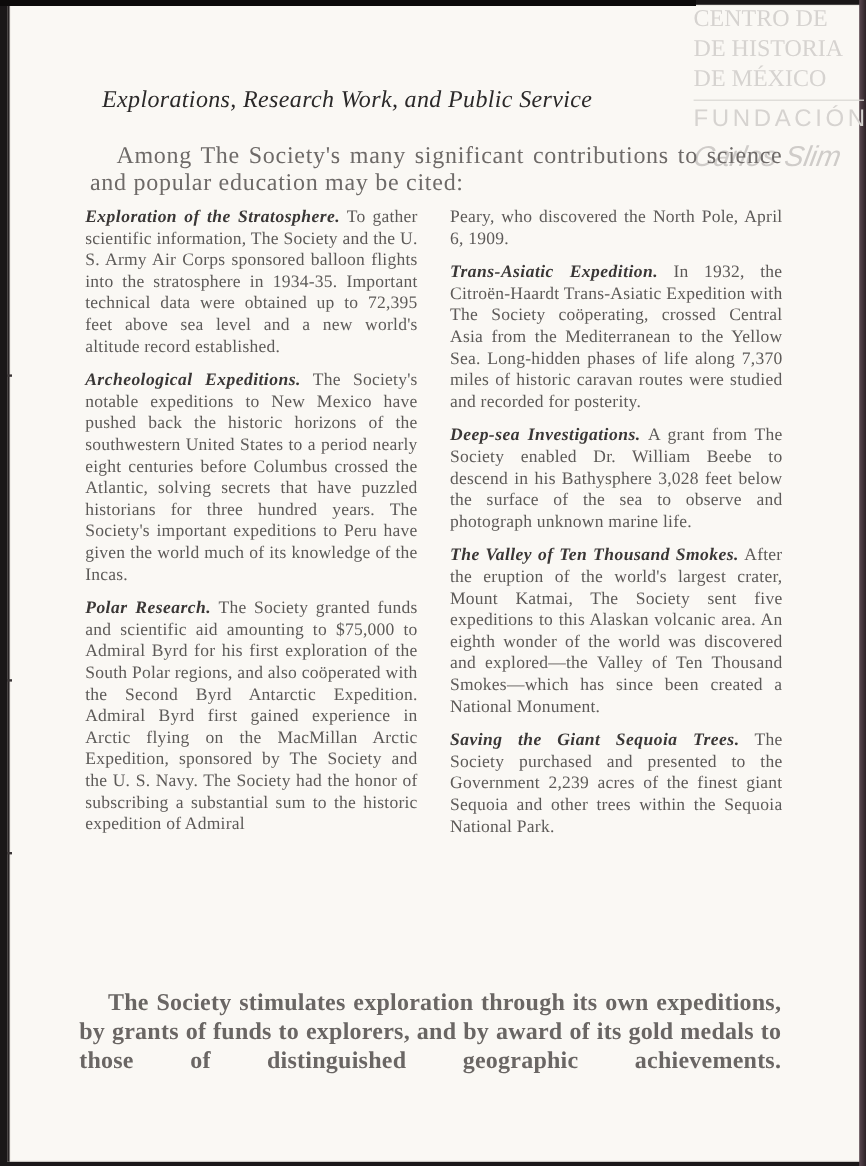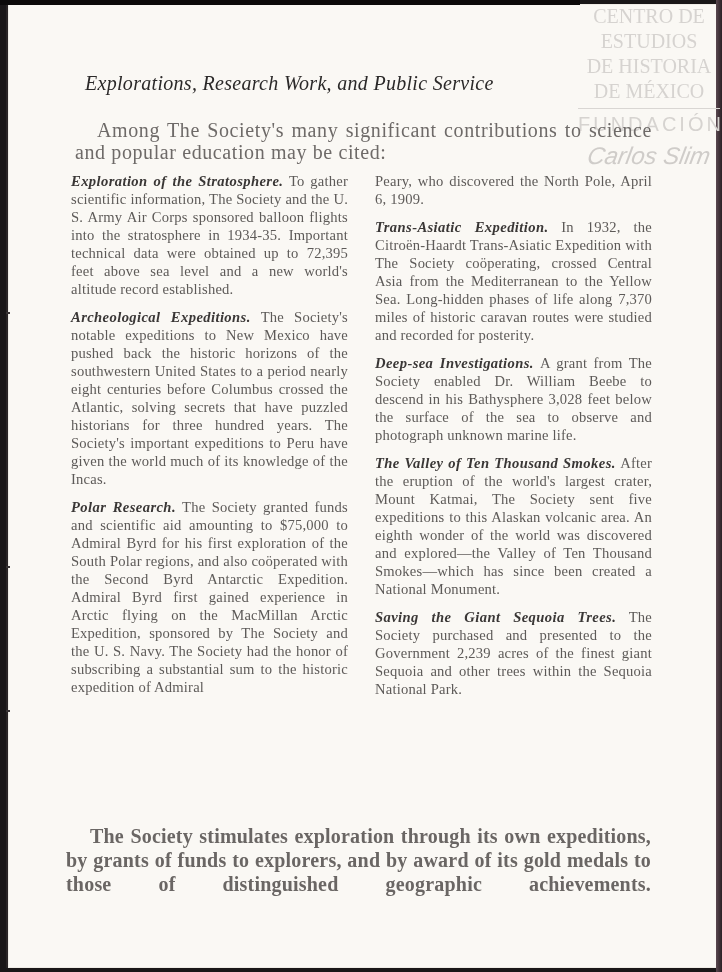--- a/index.html
+++ b/index.html
@@ -45,21 +45,21 @@
     font-style: italic; font-weight: bold; color: #3a3736; letter-spacing: 0.4px; margin-top: 20px;
   }
   .section .body { letter-spacing: 0.2px; }
   .closing {
     position: absolute; left: 66px; top: 824px; width: 585px;
     font-size: 20px; line-height: 24px; color: #6a6664; letter-spacing: 0.2px; font-weight: bold;
   }
   .closing p { margin: 0; text-indent: 24px; text-align: justify; text-align-last: justify; }
   .watermark {
     position: absolute; left: 578px; top: 4px; width: 142px;
-    text-align: center; color: #d6d3d0; font-size: 20px; line-height: 25px;
+    color: #d6d3d0; font-size: 20px; line-height: 25px;
     font-family: "Liberation Serif", serif;
   }
   .watermark .rule {
     height: 1px; background: #d9d6d3; margin: 4px 0 3px 0;
   }
   .watermark .fund {
     font-family: "Liberation Sans", sans-serif; font-size: 20px; letter-spacing: 3px;
   }
   .watermark .sig {
     font-style: italic; font-size: 24px; color: #cfccc9; margin-top: 6px;
@@ -76,21 +76,20 @@
 <div class="page"></div>
 <div class="top-bar-light"></div>
 <div class="right-edge"></div>
 
 <div class="tick" style="left:6px; top:312px;"></div>
 <div class="tick" style="left:6px; top:566px;"></div>
 <div class="tick" style="left:6px; top:710px;"></div>
 
 <div class="watermark">
   <div>CENTRO DE</div>
-  <div>ESTUDIOS</div>
   <div>DE HISTORIA</div>
   <div>DE MÉXICO</div>
   <div class="rule"></div>
   <div class="fund">FUNDACIÓN</div>
   <div class="sig">Carlos Slim</div>
 </div>
 
 <div class="title">Explorations, Research Work, and Public Service</div>
 
 <div class="intro">

